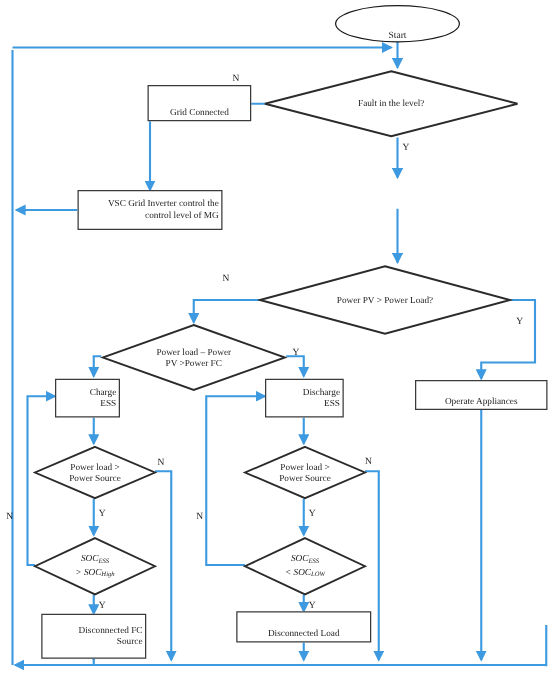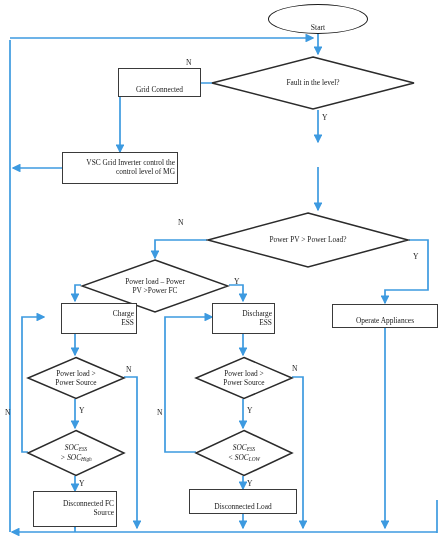--- a/index.html
+++ b/index.html
@@ -149,21 +149,21 @@
   <div class="diamond-wrap" style="left:80px;top:258px;width:150px;height:56px;">
     <svg width="150" height="56" viewBox="0 0 150 56">
       <polygon points="75,2 148,28 75,54 2,28" fill="#ffffff" stroke="#2b2b2b" stroke-width="1.5"></polygon>
     </svg>
     <div class="diamond-label" style="flex-direction:column;">
       <span>Power load – Power</span>
       <span>PV &gt;Power FC</span>
     </div>
   </div>
 
-  <div class="node box" style="left:61px;top:303px;width:76px;height:31px;flex-direction:column;">
+  <div class="node box" style="left:44px;top:303px;width:52px;height:31px;flex-direction:column;">
     <span>Charge</span>
     <span>ESS</span>
   </div>
 
   <div class="node box" style="left:212px;top:303px;width:63px;height:31px;flex-direction:column;">
     <span>Discharge</span>
     <span>ESS</span>
   </div>
 
   <div class="diamond-wrap" style="left:26px;top:356px;width:100px;height:44px;">

